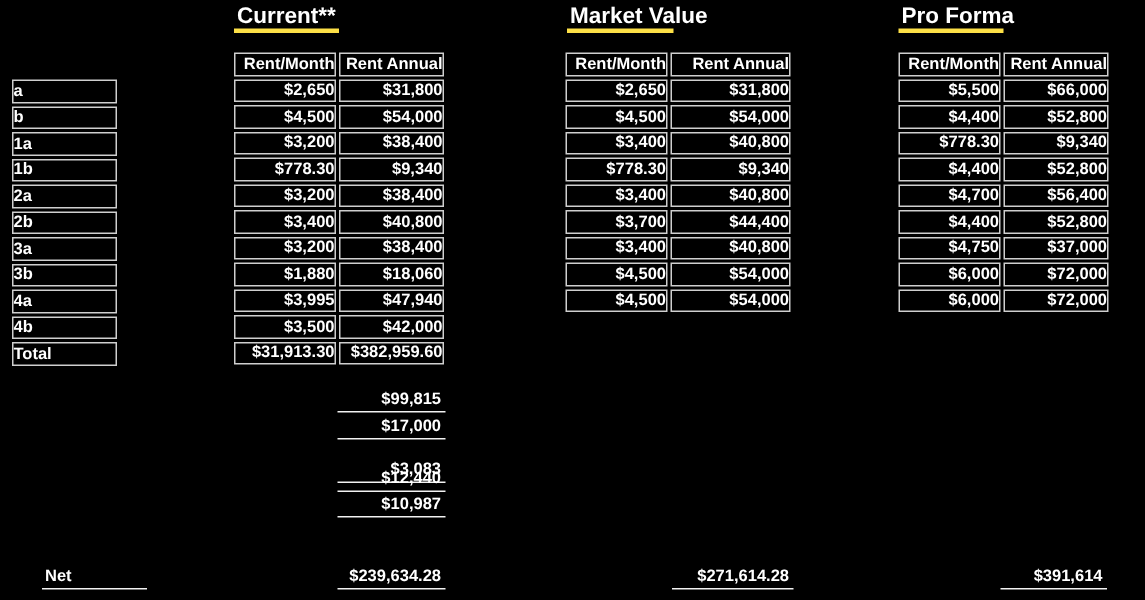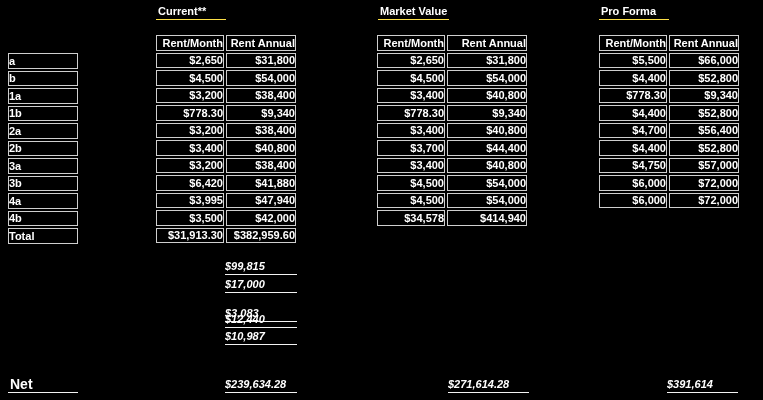--- a/index.html
+++ b/index.html
@@ -3,44 +3,44 @@
 <meta charset="utf-8">
 <style>
   html, body { margin:0; padding:0; background:#000; }
   .sheet {
     position:relative; width:763px; height:400px; background:#000;
     color:#fff; font-family:"Liberation Sans", sans-serif; font-weight:700;
     overflow:hidden;
   }
   .title {
     position:absolute; top:3px; height:16px; line-height:16px;
-    font-size:11px; border-bottom:1px solid #fde047; padding-left:2px;
+    font-size:15px; border-bottom:3px solid #fde047; padding-left:2px;
     white-space:nowrap;
   }
   table.grid {
     position:absolute; border-collapse:separate; border-spacing:2px;
     table-layout:fixed;
   }
   table.grid td {
     box-sizing:border-box; height:15.5px; border:1px solid #cfcfcf;
     font-size:11px; line-height:12px; vertical-align:middle;
     white-space:nowrap; overflow:hidden; padding:0;
   }
   td.hdr { height:16px; text-align:right; padding-left:2px; }
   td.num { text-align:right; padding-right:3px; }
   td.lbl { text-align:left; padding-left:2px; }
   .expval, .netval {
     position:absolute; box-sizing:border-box; height:16px; line-height:14px;
-    font-size:11px; padding-right:3px;
-    border-bottom:1px solid #f2f2f2; white-space:nowrap;font-style:italic;
+    font-size:11px; text-align:right; padding-right:3px;
+    border-bottom:1px solid #f2f2f2; white-space:nowrap;
   }
   .netlbl {
     position:absolute; box-sizing:border-box; height:16px; line-height:14px;
-    font-size:14px; text-align:left; padding-left:2px;
-    border-bottom:1px solid #f2f2f2; white-space:nowrap;
+    font-size:11px; text-align:left; padding-left:2px;
+    border-bottom:1px solid #f2f2f2; white-space:nowrap;margin-left:20px;
   }
 </style>
 </head>
 <body style="background: rgb(0, 0, 0);">
 
 <div class="sheet" style="color: rgb(255, 255, 255);">
 
   <div class="title" style="left:156px;width:68px">Current**</div>
   <div class="title" style="left:378px;width:69px">Market Value</div>
   <div class="title" style="left:599px;width:68px">Pro Forma</div>
@@ -118,22 +118,22 @@
         </tr>
         <tr>
           <td class="num">$3,400</td>
           <td class="num">$40,800</td>
         </tr>
         <tr>
           <td class="num">$3,200</td>
           <td class="num">$38,400</td>
         </tr>
         <tr>
-          <td class="num">$6,420</td>
-          <td class="num">$41,880</td>
+          <td class="num">$1,880</td>
+          <td class="num">$18,060</td>
         </tr>
         <tr>
           <td class="num">$3,995</td>
           <td class="num">$47,940</td>
         </tr>
         <tr>
           <td class="num">$3,500</td>
           <td class="num">$42,000</td>
         </tr>
         <tr>
@@ -182,24 +182,20 @@
           <td class="num">$40,800</td>
         </tr>
         <tr>
           <td class="num">$4,500</td>
           <td class="num">$54,000</td>
         </tr>
         <tr>
           <td class="num">$4,500</td>
           <td class="num">$54,000</td>
         </tr>
-        <tr>
-          <td class="num">$34,578</td>
-          <td class="num">$414,940</td>
-        </tr>
       </tbody>
   </table>
 
   <table class="grid" style="left:597px;top:33px">
     <colgroup>
         <col style="width:68px">
         <col style="width:70px">
       </colgroup>
     <tbody class="section-body">
         <tr>
@@ -225,21 +221,21 @@
         <tr>
           <td class="num">$4,700</td>
           <td class="num">$56,400</td>
         </tr>
         <tr>
           <td class="num">$4,400</td>
           <td class="num">$52,800</td>
         </tr>
         <tr>
           <td class="num">$4,750</td>
-          <td class="num">$57,000</td>
+          <td class="num">$37,000</td>
         </tr>
         <tr>
           <td class="num">$6,000</td>
           <td class="num">$72,000</td>
         </tr>
         <tr>
           <td class="num">$6,000</td>
           <td class="num">$72,000</td>
         </tr>
       </tbody>

